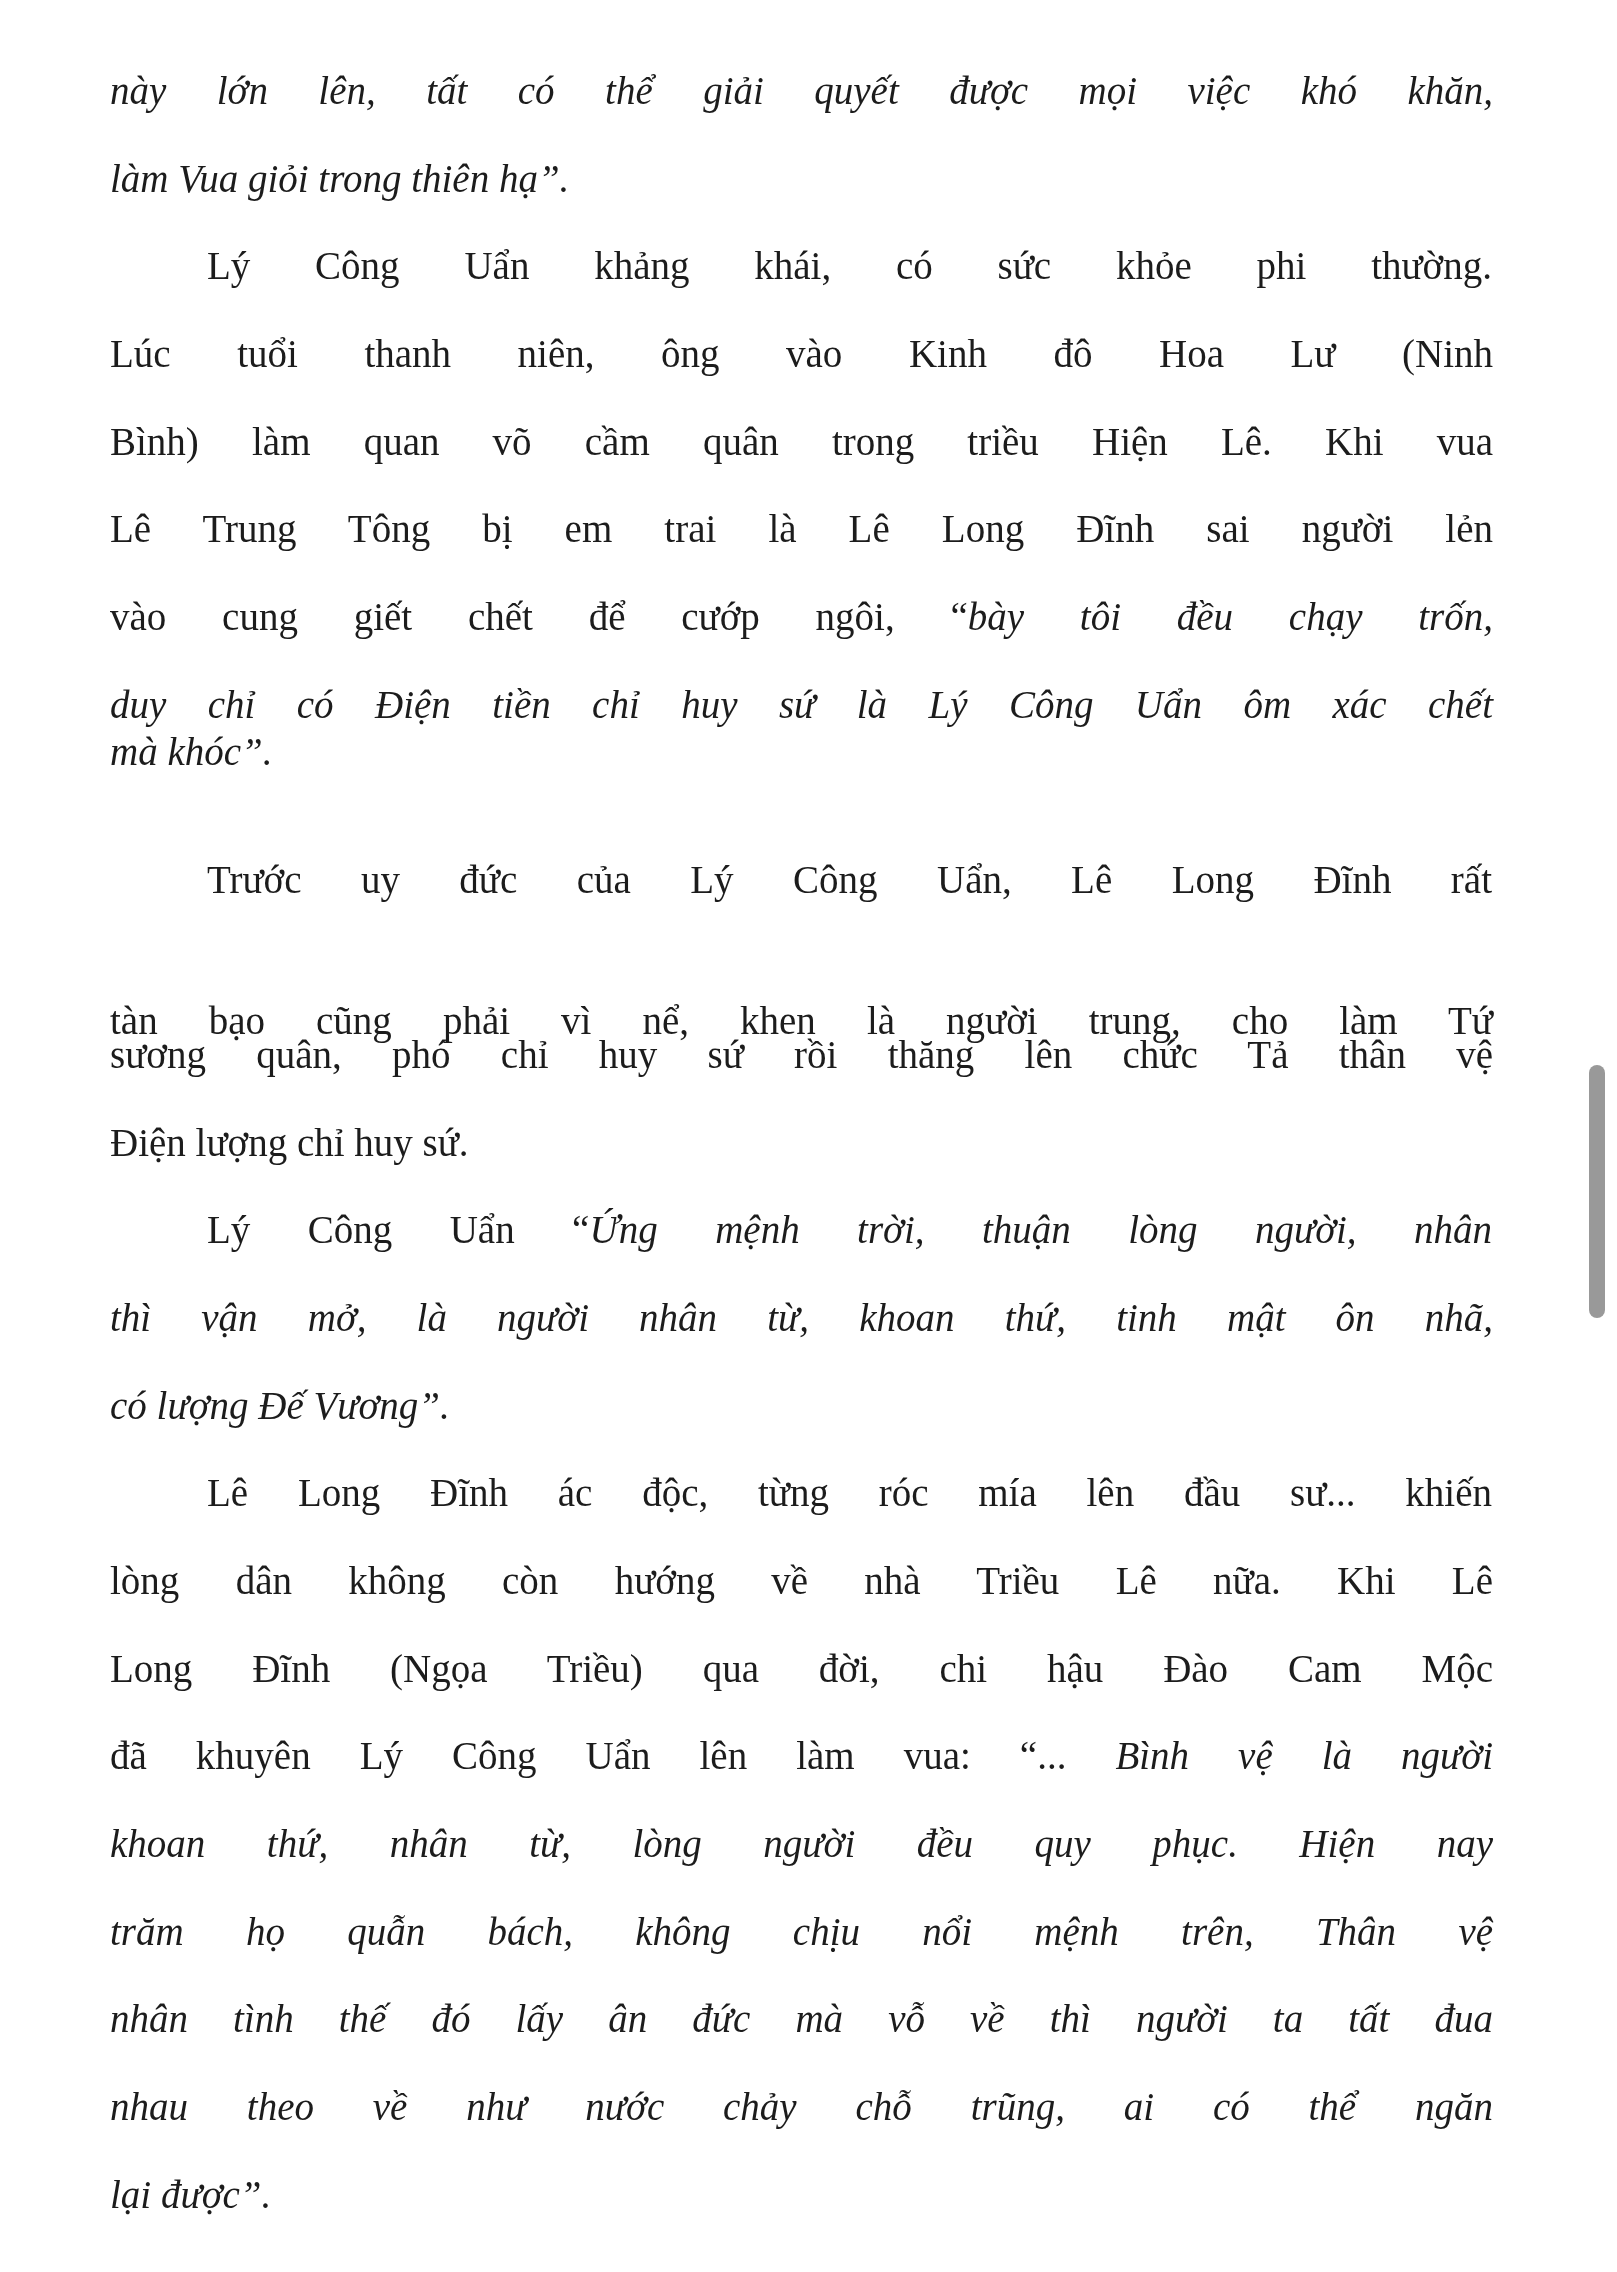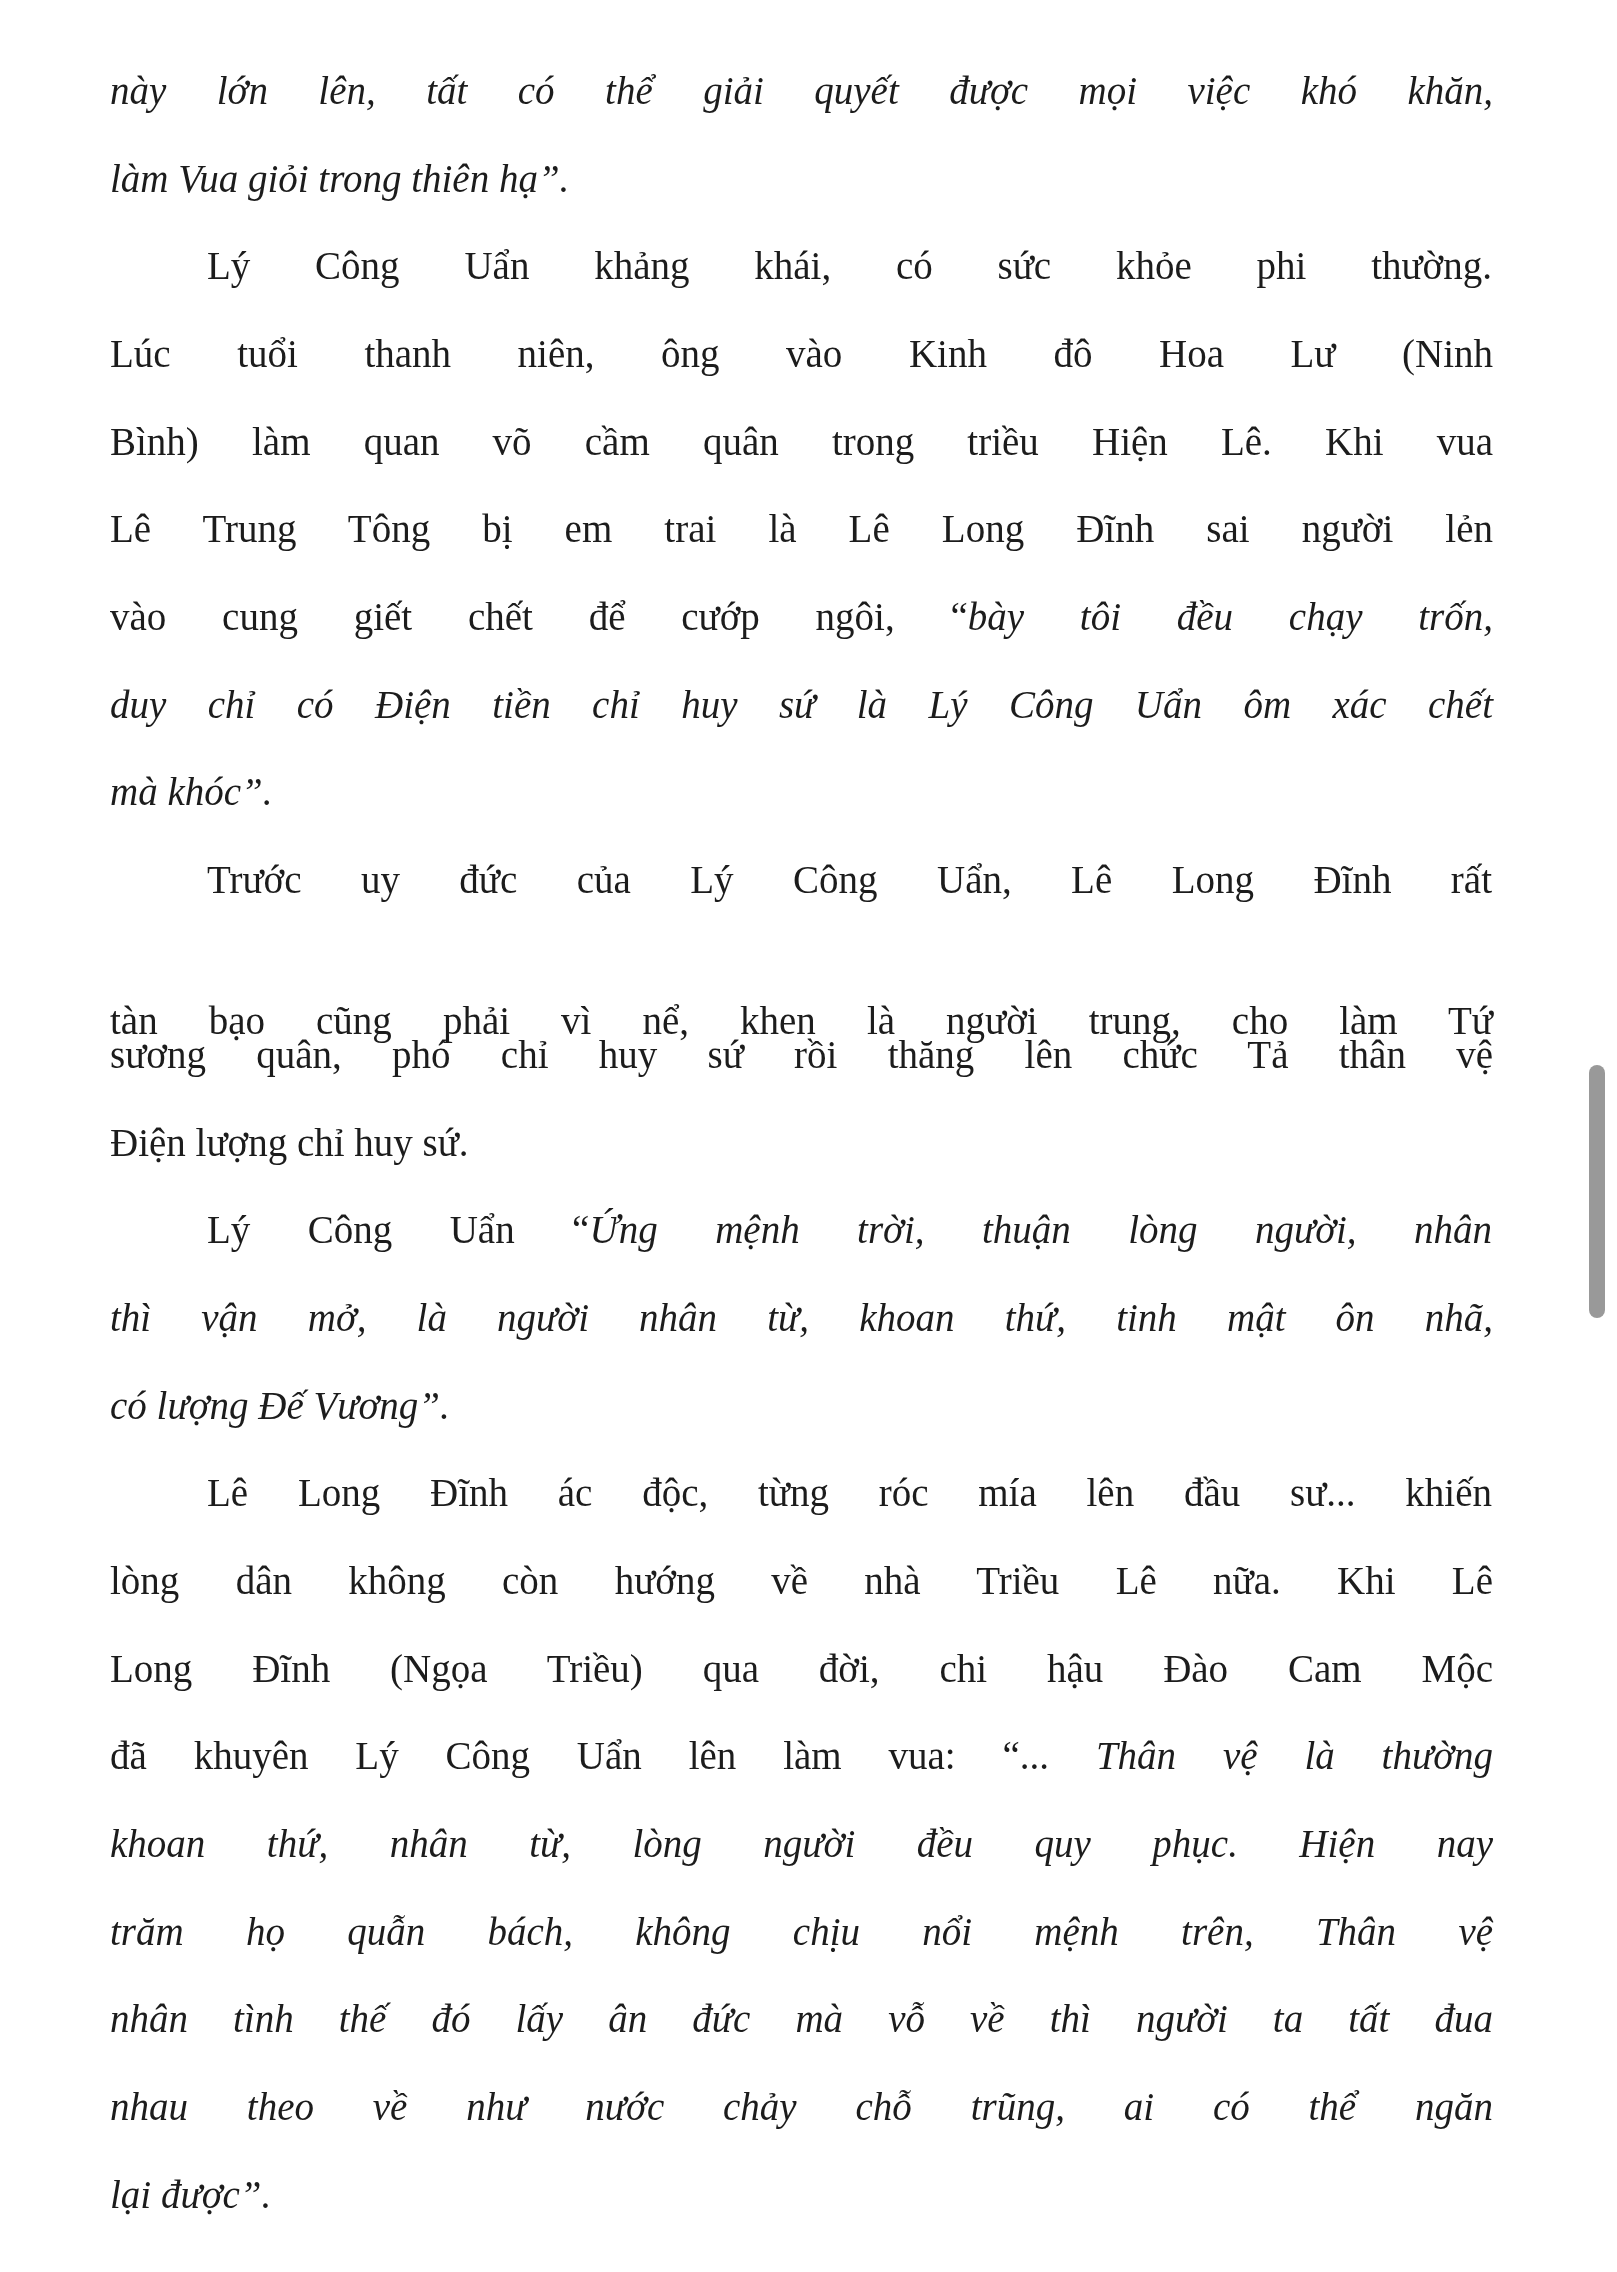--- a/index.html
+++ b/index.html
@@ -68,32 +68,32 @@
 
 <div class="page" id="page">
     <div class="line" style="top: 47px;"><span class="inner"><span class="it">này lớn lên, tất có thể giải quyết được mọi việc khó khăn,</span></span></div>
     <div class="line last" style="top: 135px;"><span class="inner"><span class="it">làm Vua giỏi trong thiên hạ”.</span></span></div>
     <div class="line indent" style="top: 222px;"><span class="inner"><span>Lý Công Uẩn khảng khái, có sức khỏe phi thường.</span></span></div>
     <div class="line" style="top: 310px;"><span class="inner"><span>Lúc tuổi thanh niên, ông vào Kinh đô Hoa Lư (Ninh</span></span></div>
     <div class="line" style="top: 398px;"><span class="inner"><span>Bình) làm quan võ cầm quân trong triều Hiện Lê. Khi vua</span></span></div>
     <div class="line" style="top: 485px;"><span class="inner"><span>Lê Trung Tông bị em trai là Lê Long Đĩnh sai người lẻn</span></span></div>
     <div class="line" style="top: 573px;"><span class="inner"><span>vào cung giết chết để cướp ngôi, “</span><span class="it">bày tôi đều chạy trốn,</span></span></div>
     <div class="line" style="top: 661px;"><span class="inner"><span class="it">duy chỉ có Điện tiền chỉ huy sứ là Lý Công Uẩn ôm xác chết</span></span></div>
-    <div class="line last" style="top: 748px;"><span class="inner"><span class="it">mà khóc”.</span></span></div>
+    <div class="line last" style="top: 708px;"><span class="inner"><span class="it">mà khóc”.</span></span></div>
     <div class="line indent" style="top: 836px;"><span class="inner"><span>Trước uy đức của Lý Công Uẩn, Lê Long Đĩnh rất</span></span></div>
     <div class="line" style="top: 977px;"><span class="inner"><span>tàn bạo cũng phải vì nể, khen là người trung, cho làm Tứ</span></span></div>
     <div class="line" style="top: 1011px;"><span class="inner"><span>sương quân, phó chỉ huy sứ rồi thăng lên chức Tả thân vệ</span></span></div>
     <div class="line last" style="top: 1099px;"><span class="inner"><span>Điện lượng chỉ huy sứ.</span></span></div>
     <div class="line indent" style="top: 1186px;"><span class="inner"><span>Lý Công Uẩn “</span><span class="it">Ứng mệnh trời, thuận lòng người, nhân</span></span></div>
     <div class="line" style="top: 1274px;"><span class="inner"><span class="it">thì vận mở, là người nhân từ, khoan thứ, tinh mật ôn nhã,</span></span></div>
     <div class="line last" style="top: 1362px;"><span class="inner"><span class="it">có lượng Đế Vương”.</span></span></div>
     <div class="line indent" style="top: 1449px;"><span class="inner"><span>Lê Long Đĩnh ác độc, từng róc mía lên đầu sư... khiến</span></span></div>
     <div class="line" style="top: 1537px;"><span class="inner"><span>lòng dân không còn hướng về nhà Triều Lê nữa. Khi Lê</span></span></div>
     <div class="line" style="top: 1625px;"><span class="inner"><span>Long Đĩnh (Ngọa Triều) qua đời, chi hậu Đào Cam Mộc</span></span></div>
-    <div class="line" style="top: 1712px;"><span class="inner"><span>đã khuyên Lý Công Uẩn lên làm vua: “... </span><span class="it">Thân vệ là thường</span></span></div>
+    <div class="line" style="top: 1712px;"><span class="inner"><span>đã khuyên Lý Công Uẩn lên làm vua: “... </span><span class="it">Bình vệ là người</span></span></div>
     <div class="line" style="top: 1800px;"><span class="inner"><span class="it">khoan thứ, nhân từ, lòng người đều quy phục. Hiện nay</span></span></div>
     <div class="line" style="top: 1888px;"><span class="inner"><span class="it">trăm họ quẫn bách, không chịu nổi mệnh trên, Thân vệ</span></span></div>
     <div class="line" style="top: 1975px;"><span class="inner"><span class="it">nhân tình thế đó lấy ân đức mà vỗ về thì người ta tất đua</span></span></div>
     <div class="line" style="top: 2063px;"><span class="inner"><span class="it">nhau theo về như nước chảy chỗ trũng, ai có thể ngăn</span></span></div>
     <div class="line last" style="top: 2151px;"><span class="inner"><span class="it">lại được”.</span></span></div>
   </div>
 
 <div class="scrollbar" style="background: rgb(153, 153, 153);"></div>
 
 

